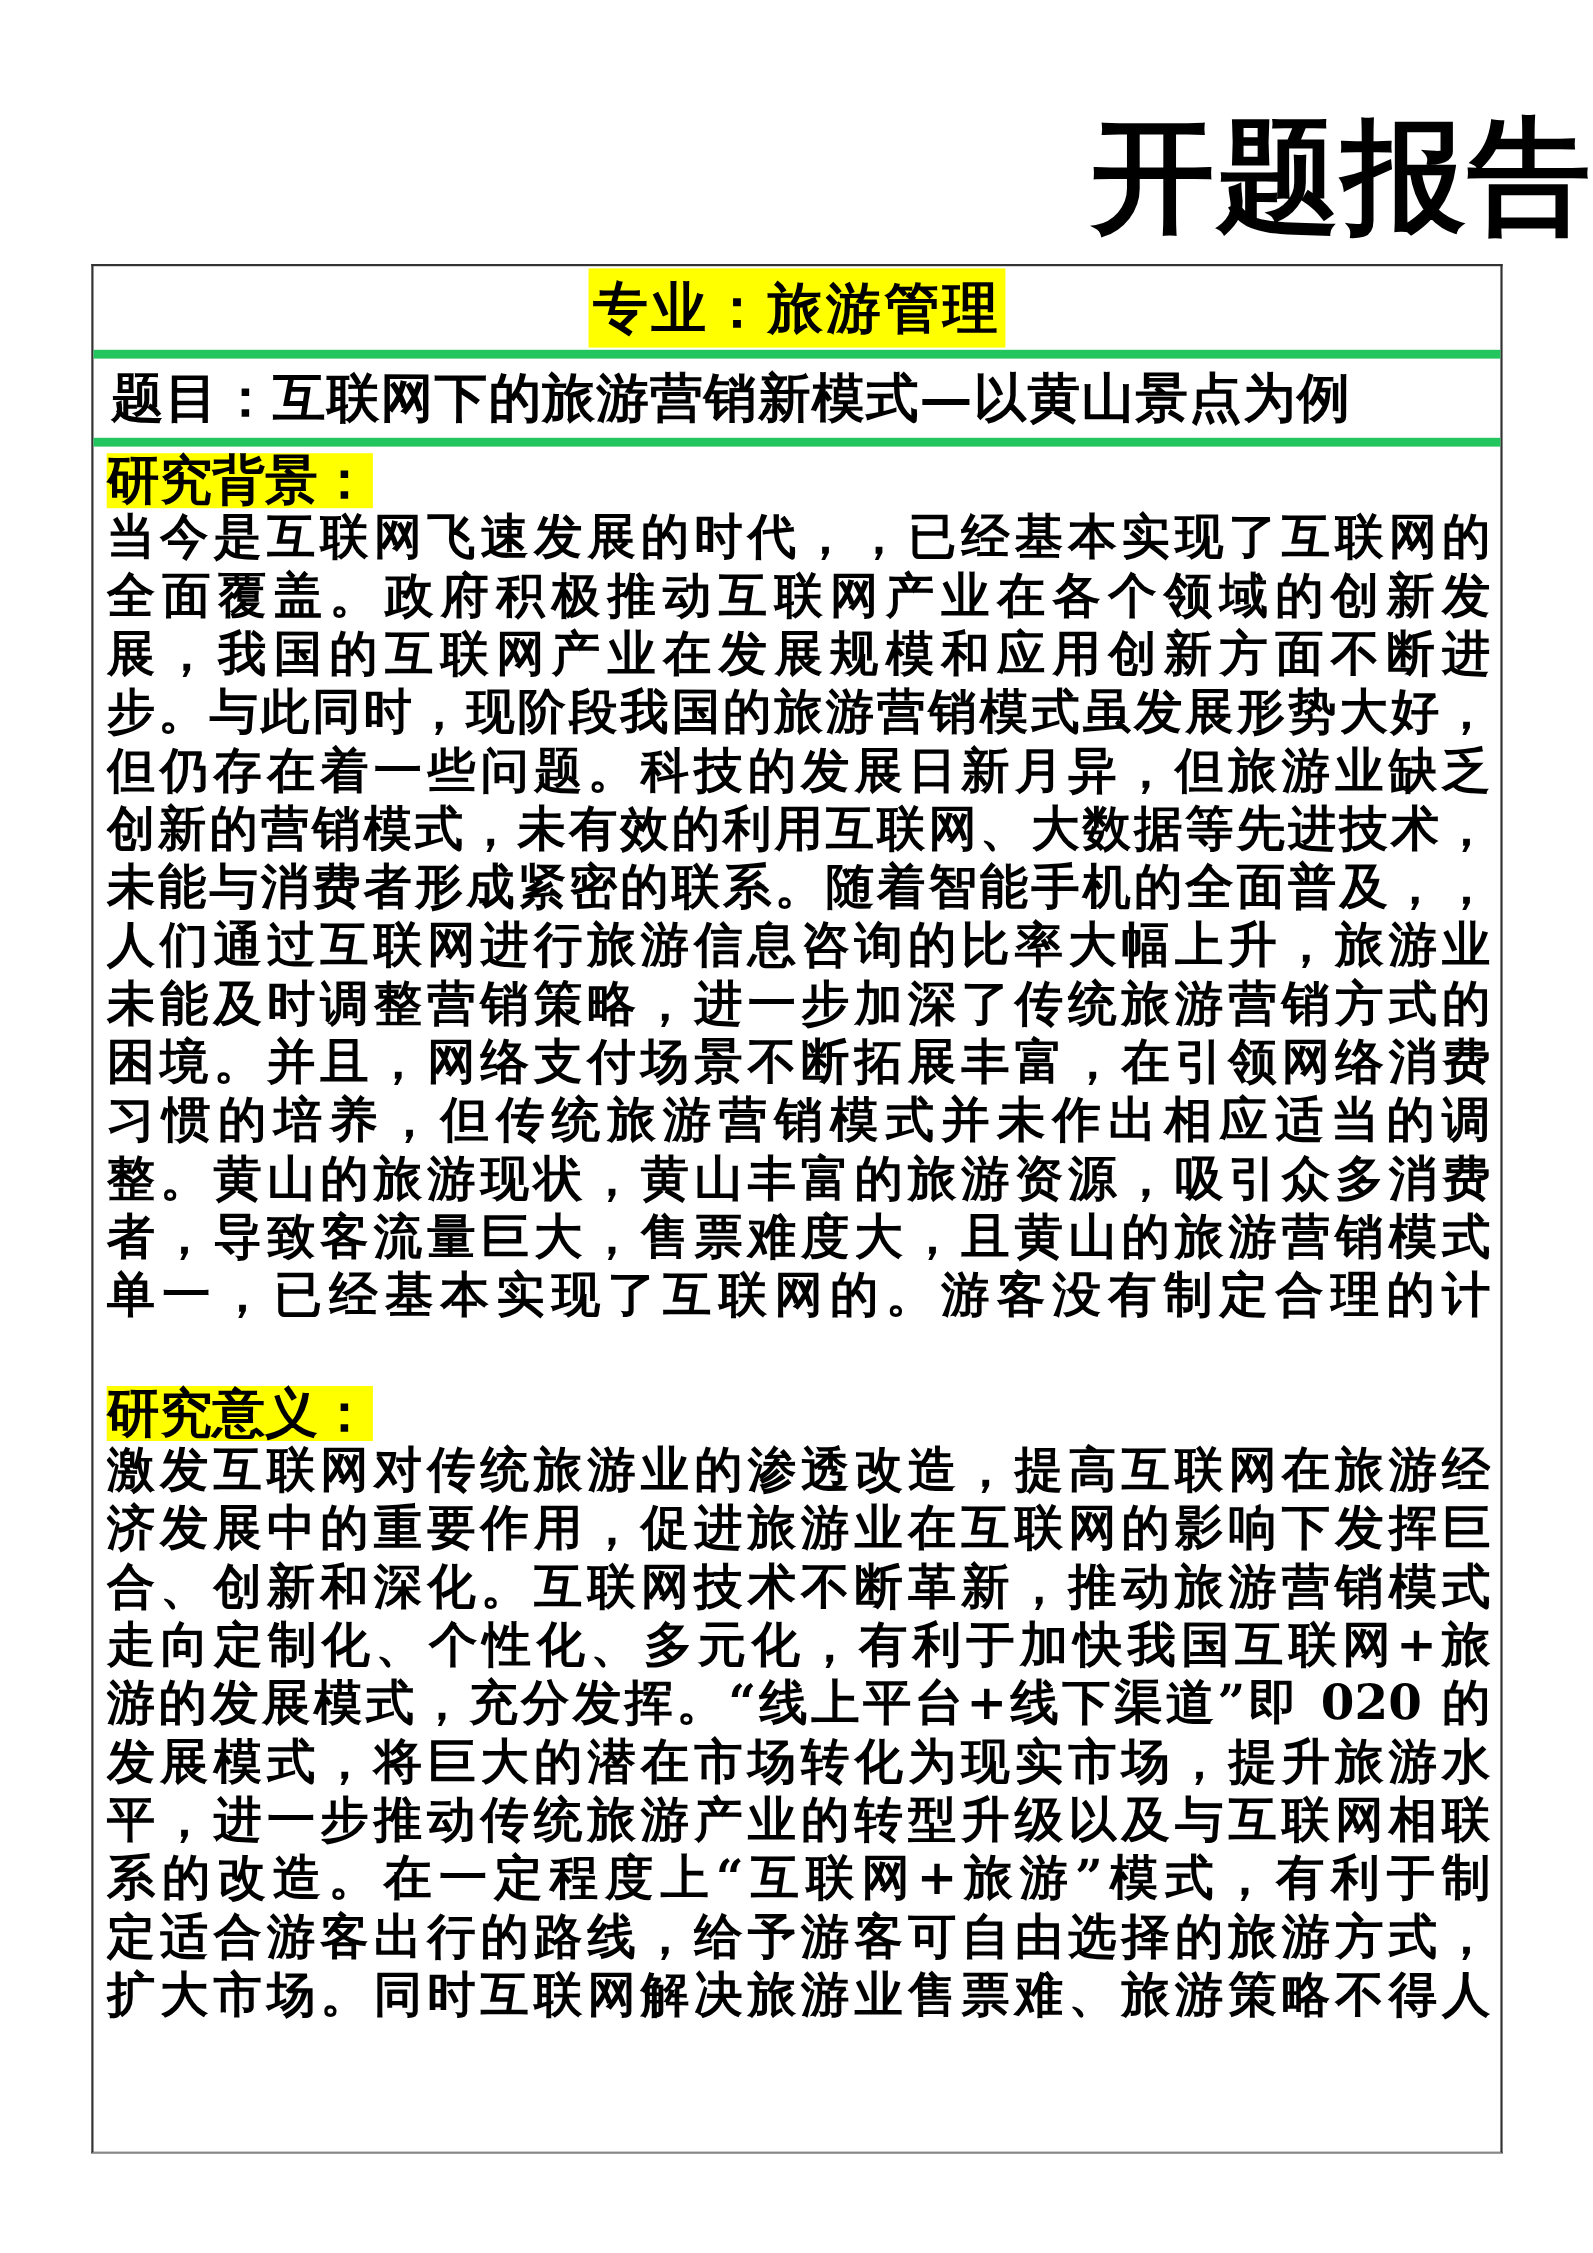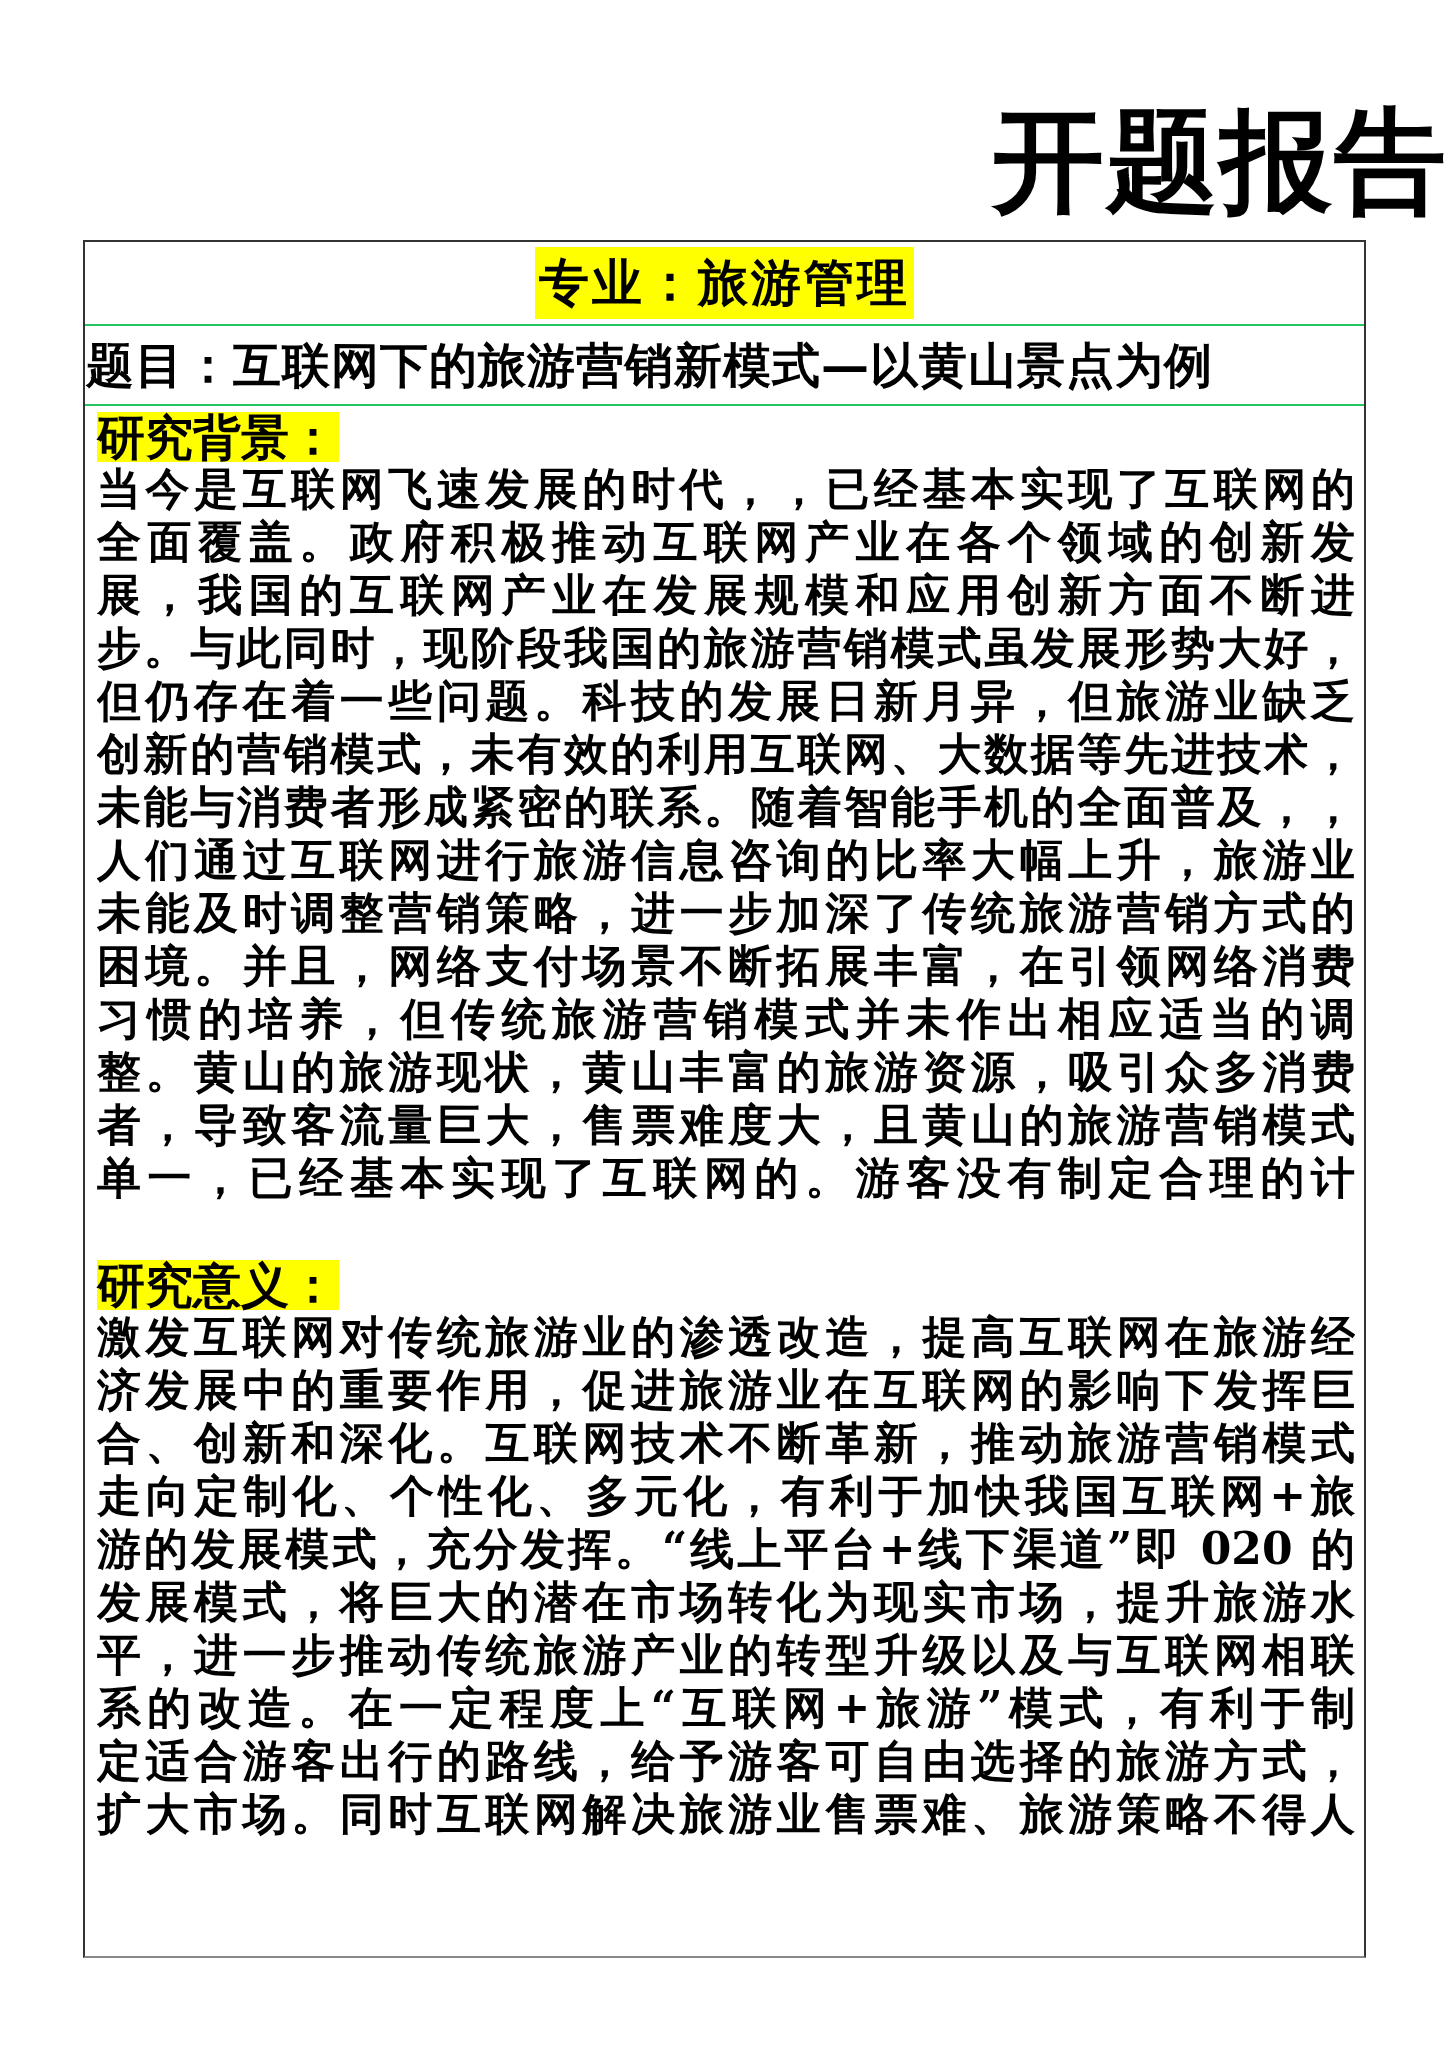--- a/index.html
+++ b/index.html
@@ -30,21 +30,21 @@
   .report-table {
     position: absolute;
     left: 83px;
     top: 240px;
     width: 1283px;
     border: 2px solid #333;
     border-bottom: 2px solid #888;
     box-sizing: border-box;
   }
   .row {
-    border-bottom: 2px solid #22c55e;
+    border-bottom: 8px solid #22c55e;
     box-sizing: border-box;
   }
   .row-major {
     height: 84px;
     display: flex;
     align-items: center;
     justify-content: center;
   }
   .hl {
     background: #FFFF00;
@@ -53,21 +53,21 @@
     font-size: 50px;
     line-height: 72px;
     font-weight: bold;
     padding: 0 4px;
     letter-spacing: 3px;
   }
   .row-topic {
     height: 80px;
     display: flex;
     align-items: center;
-    padding-left: 1px;
+    padding-left: 16px;
   }
   .topic-text {
     font-size: 48px;
     font-weight: bold;
     line-height: 60px;
     letter-spacing: 1px;
     white-space: nowrap;
   }
   .row-body {
     border-bottom: none;

